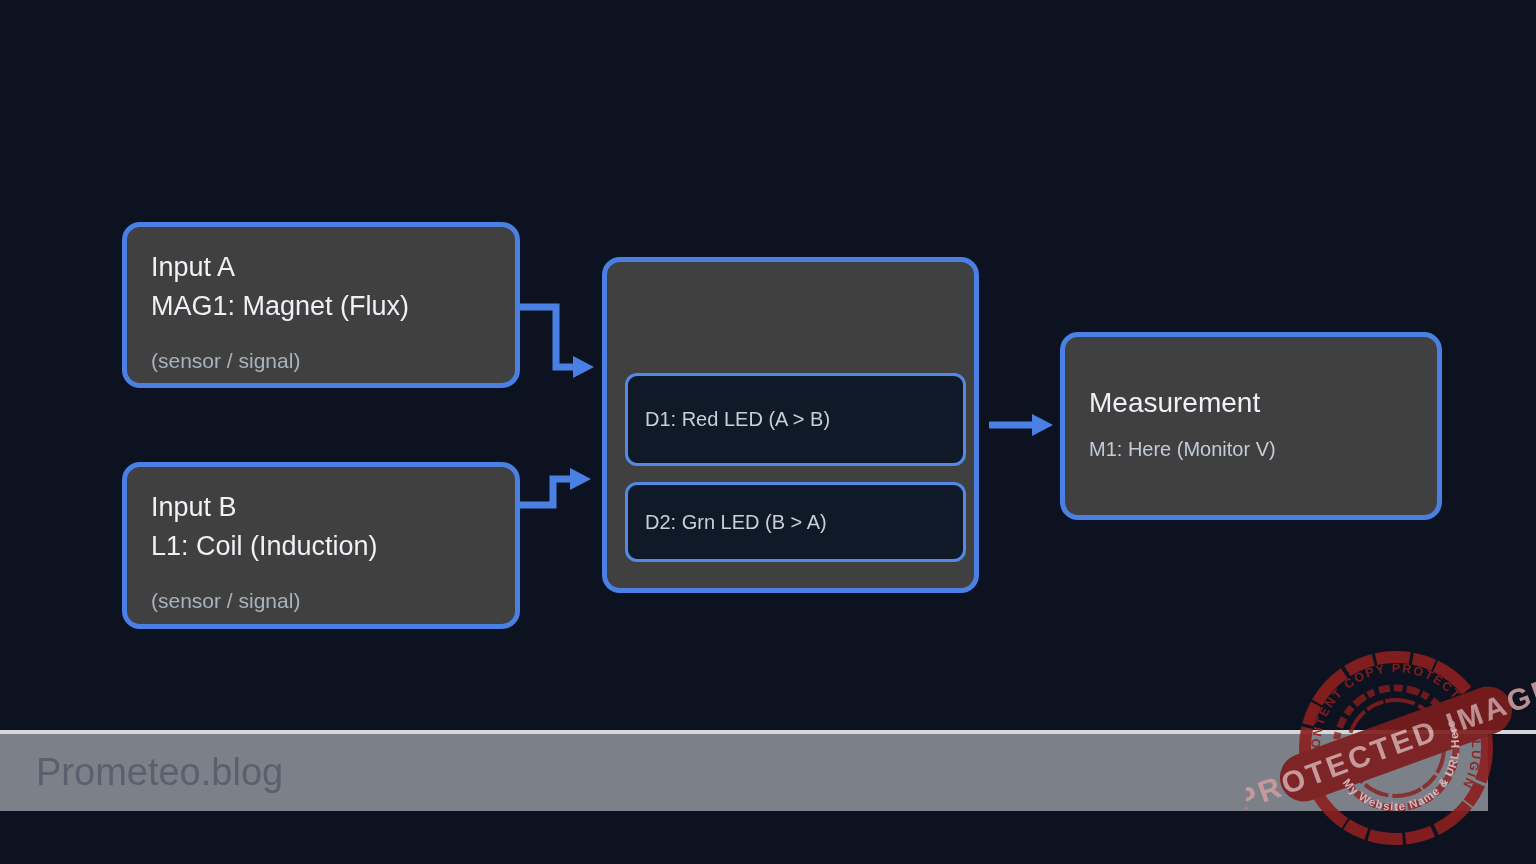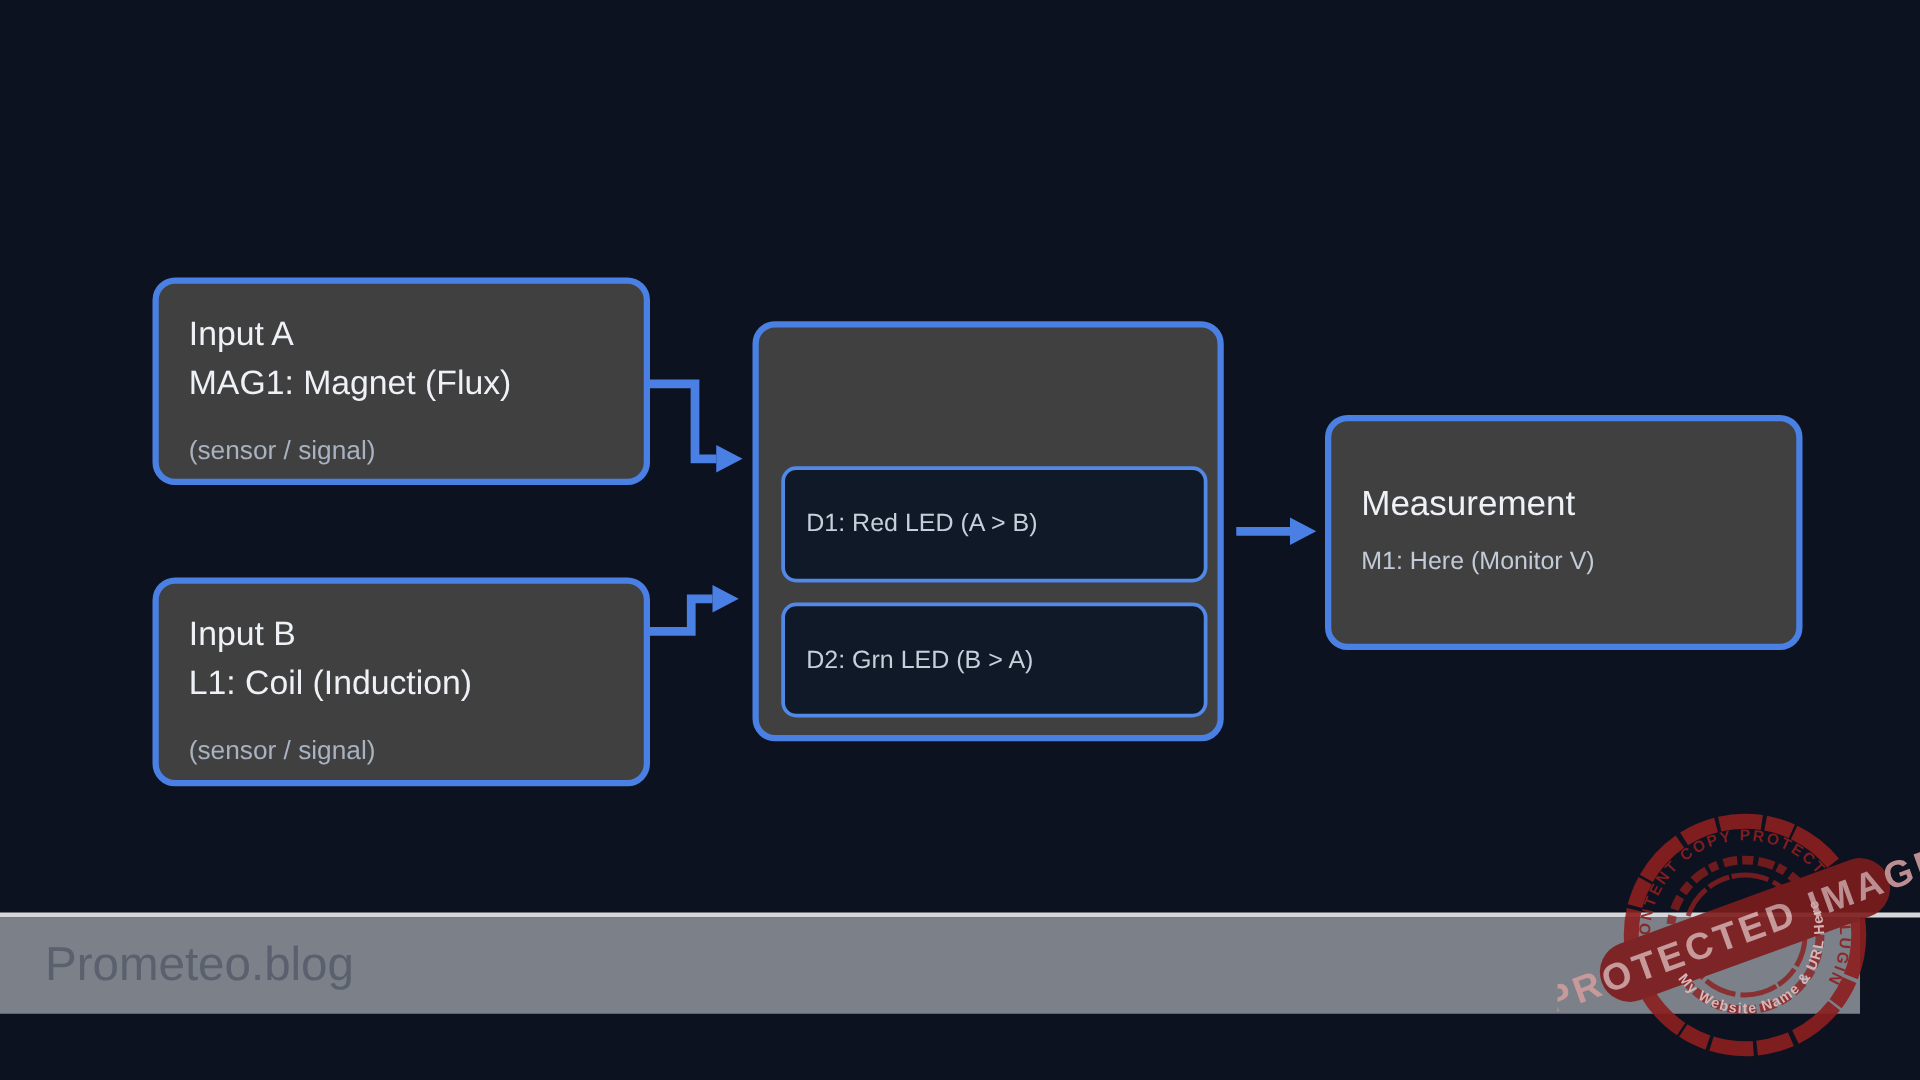--- a/index.html
+++ b/index.html
@@ -51,21 +51,21 @@
     box-sizing: border-box;
     left: 18px;
     width: 341px;
     background: #101928;
     border: 3px solid #5288e6;
     border-radius: 12px;
     display: flex;
     align-items: center;
   }
   #subnode-d1 { top: 111px; height: 93px; }
-  #subnode-d2 { top: 220px; height: 92px; }
+  #subnode-d2 { top: 220px; height: 80px; }
   .subnode .sublabel {
     padding-left: 17px;
     font-size: 20px;
     color: #c7cfdb;
     white-space: nowrap;
   }
 
   .connector-layer {
     position: absolute;
     left: 0; top: 0;

